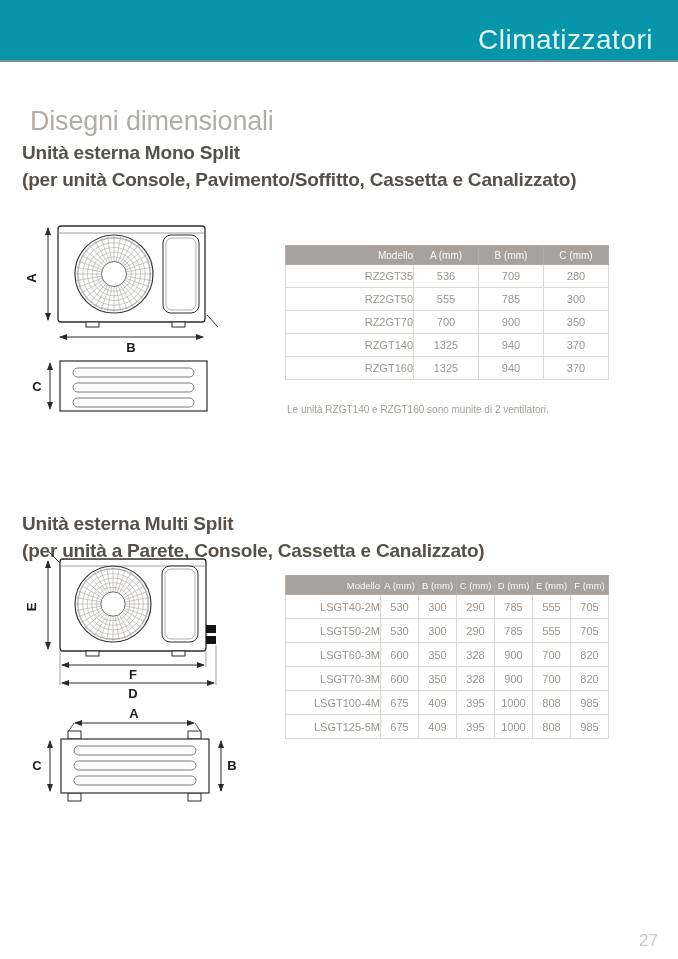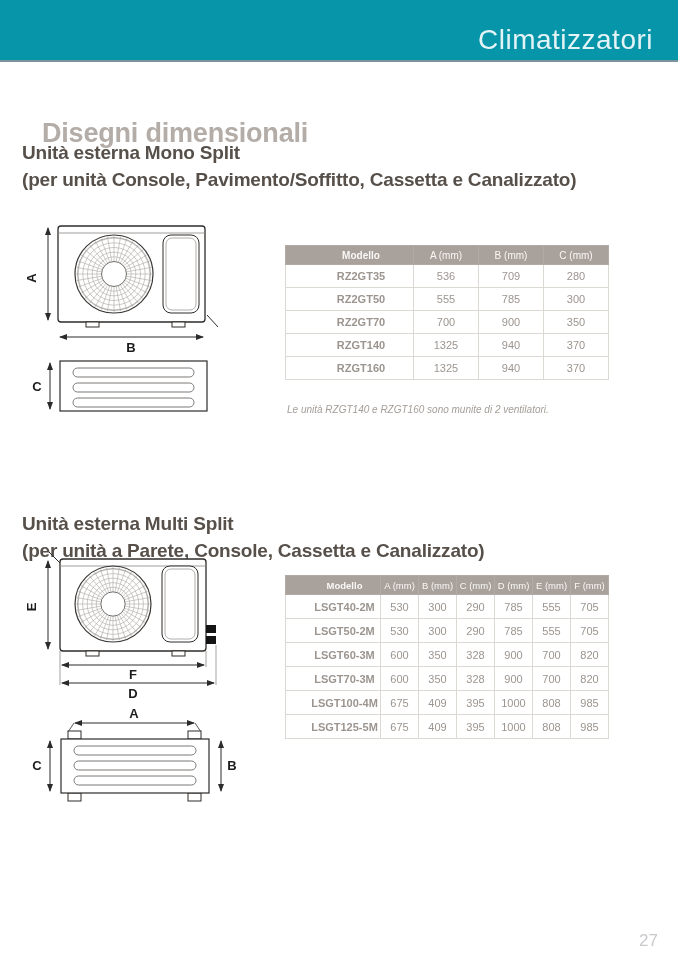--- a/index.html
+++ b/index.html
@@ -7,41 +7,41 @@
     --title-gray:#b3aca7; --text-dark:#57504a; --cell-text:#9c958f;
     --border:#dcd8d4; --note:#a49d97; --pagenum:#c9c9ce;
   }
   html,body{margin:0;padding:0;background:#ffffff;}
   .page{position:relative;width:678px;height:959px;background:#fff;overflow:hidden;
         font-family:"Liberation Sans",sans-serif;}
   .topbar{position:absolute;left:0;top:0;width:678px;height:62px;background:var(--accent);
         border-bottom:2px solid var(--accent-edge);box-sizing:border-box;
         display:flex;align-items:flex-end;justify-content:flex-end;padding:9px 25px 6px 0;}
   .topbar-title{font-size:28px;font-weight:300;color:#e4f4f6;letter-spacing:.5px;line-height:1;}
-  .intro-title{position:absolute;left:30px;top:107px;margin:12px;font-size:27px;font-weight:700;
+  .intro-title{position:absolute;left:30px;top:107px;margin:0;font-size:27px;font-weight:400;
         color:var(--title-gray);letter-spacing:-.2px;line-height:1.1;}
   .sec-head{position:absolute;left:22px;margin:0;font-size:19px;font-weight:600;
         color:var(--text-dark);line-height:27px;letter-spacing:-.2px;}
   #mono-head{top:139px;}
   #multi-head{top:476px;margin-top:34px;}
   .dwg{position:absolute;}
   #dwg-mono{left:26px;top:216px;}
   #dwg-multi{left:26px;top:551px;}
   table.dim{position:absolute;border-collapse:collapse;table-layout:fixed;background:#fff;}
   #mono-table{left:285px;top:245px;width:323px;}
   #multi-table{left:285px;top:575px;width:323px;}
   table.dim th{background:var(--th-bg);color:#faf8f7;font-weight:400;font-size:10px;
         height:18px;padding:0;border:1px solid #b2aaa4;}
   #multi-table th{font-size:9.5px;}
-  table.dim th.model, table.dim td.model{text-align:center;padding-left:23px;font-weight:bold;}
+  table.dim th.model, table.dim td.model{text-align:right;padding-left:23px;}
   table.dim td{border:1px solid var(--border);color:var(--cell-text);font-size:11px;
         text-align:center;padding:0;background:#fff;}
   #mono-table td{height:22px;}
   #multi-table td{height:23px;}
-  .footnote{position:absolute;left:287px;top:404px;font-size:10px;color:var(--note);font-style:italic;}
+  .footnote{position:absolute;left:287px;top:404px;font-size:10px;color:var(--note);}
   .pagenum{position:absolute;right:20px;top:931px;font-size:17px;color:var(--pagenum);}
   svg text.dim-label{font-family:"Liberation Sans",sans-serif;font-size:13px;font-weight:bold;fill:#1c1c1c;}
 </style>
 </head>
 <body>
 
 <div class="page">
 
   <div class="topbar">
     <span class="topbar-title">Climatizzatori</span>

